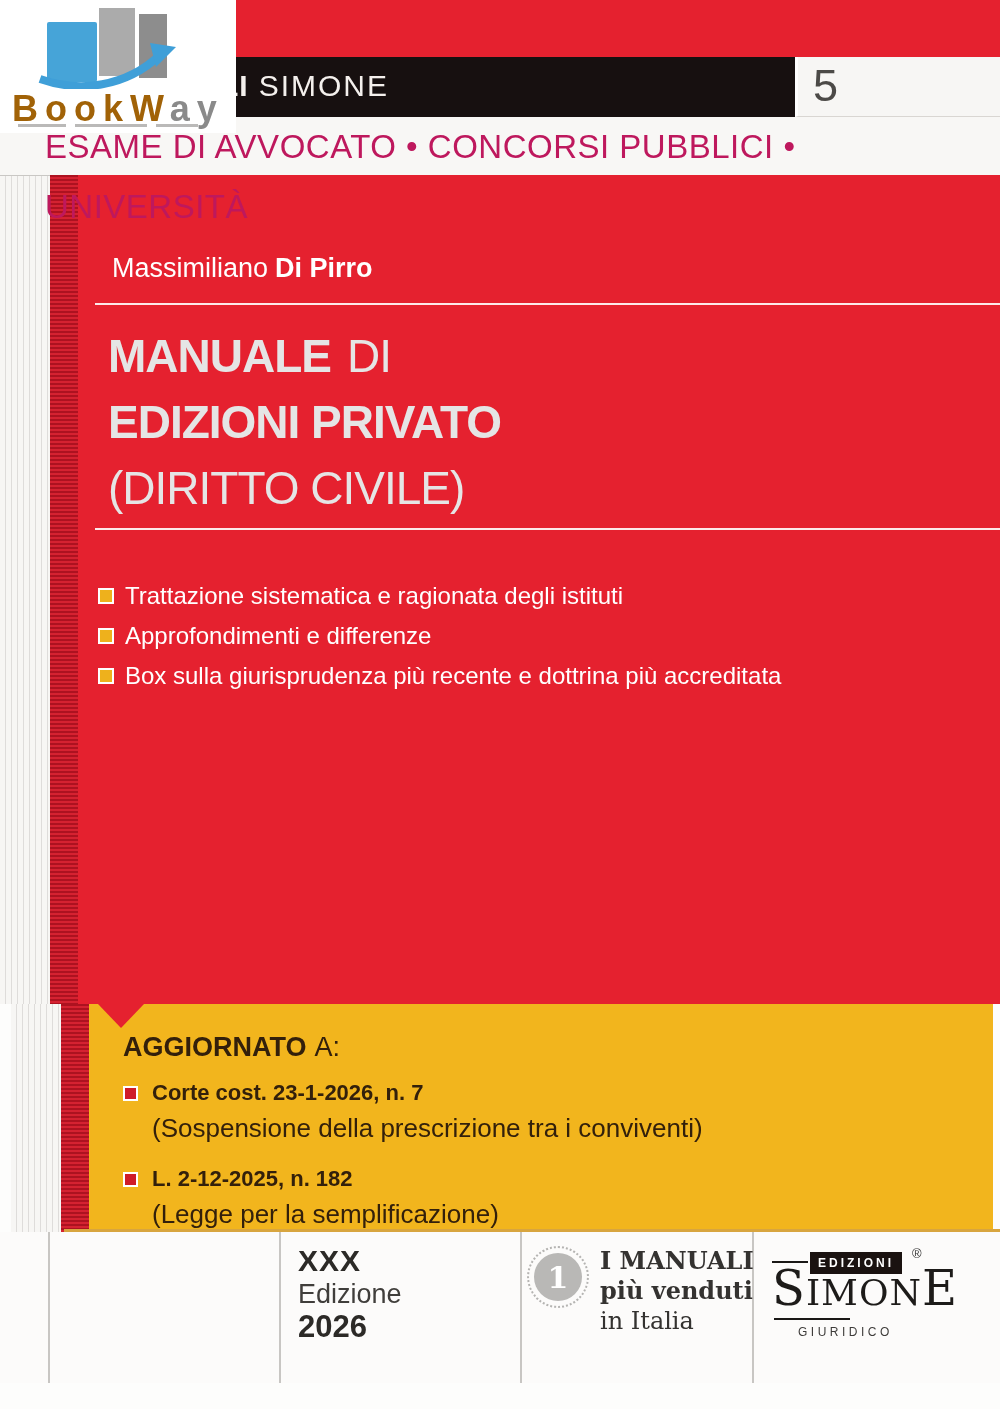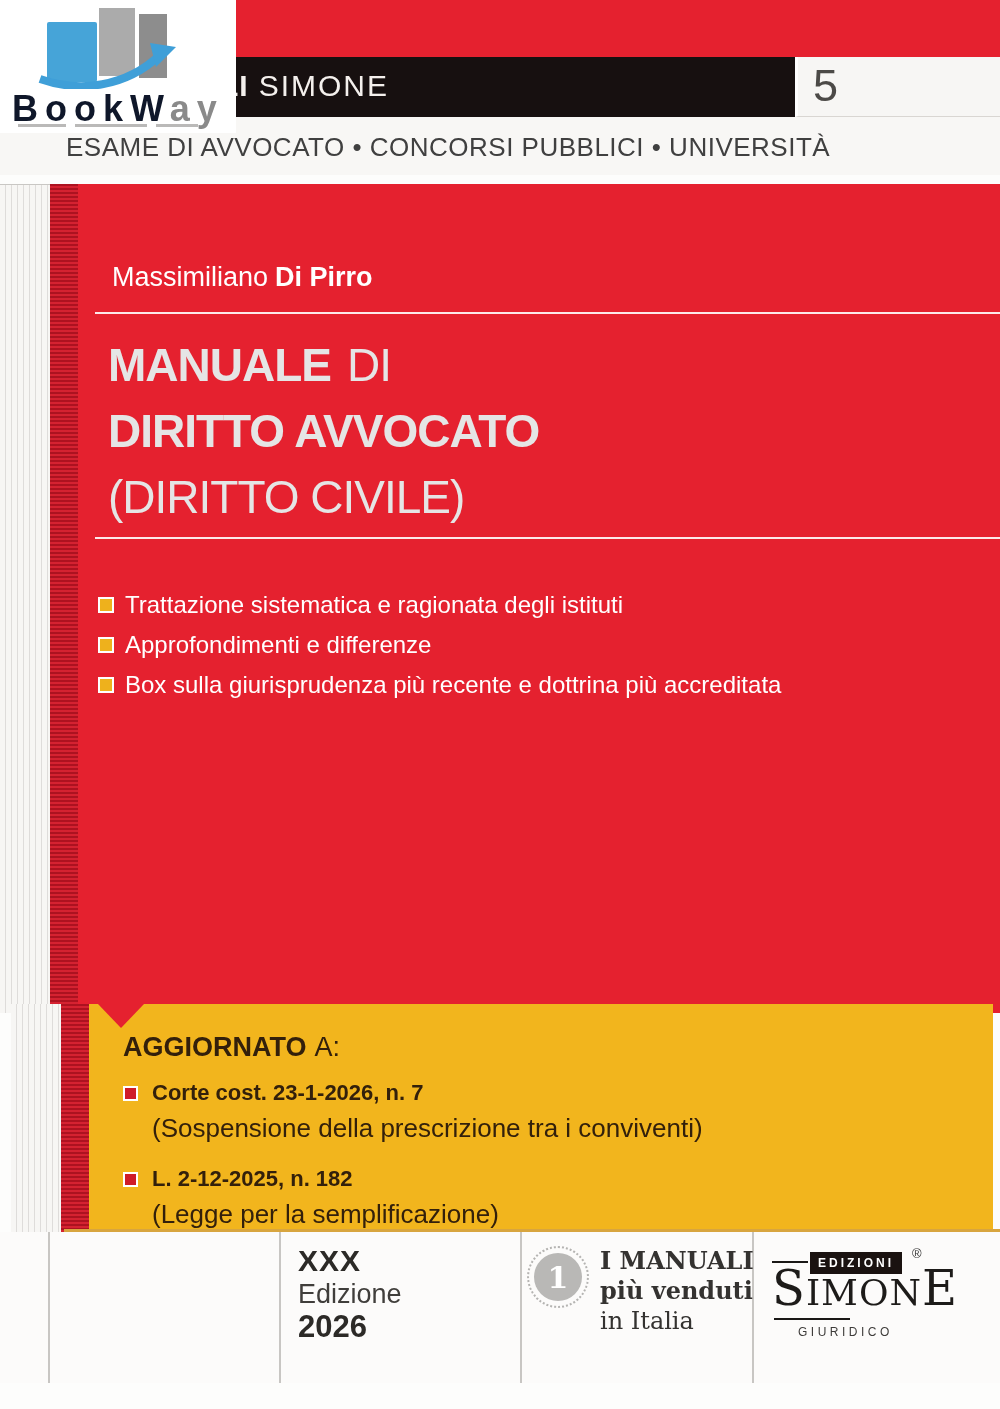--- a/index.html
+++ b/index.html
@@ -10,36 +10,36 @@
   .top-red-band{position:absolute;left:0;top:0;width:1000px;height:57px;background:#e5212f;z-index:1;}
   .series-bar{position:absolute;left:228px;top:57px;width:567px;height:60px;background:#171010;z-index:2;}
   .series-text{position:absolute;left:-8px;top:50%;transform:translateY(-52%);white-space:nowrap;
                color:#f4f0ed;font-size:30px;letter-spacing:1px;}
   .series-text .bold{font-weight:800;}
   .series-text .light{font-weight:300;margin-left:10px;letter-spacing:2px;}
   .number-box{position:absolute;left:795px;top:57px;width:205px;height:60px;background:#f7f6f4;
               border-left:3px solid #fff;border-bottom:1px solid #d9d6d2;box-sizing:border-box;z-index:2;}
   .number-box span{display:block;padding-left:15px;line-height:58px;font-size:45px;color:#4c4a47;}
   .subject-strip{position:absolute;left:0;top:117px;width:1000px;height:58px;background:#f8f7f5;z-index:1;}
-  .subject-strip span{display:block;padding-left:66px;line-height:60px;font-size:26px;color:#404040;letter-spacing:.5px;}
+  .subject-strip span{display:block;padding-left:45px;line-height:60px;font-size:33px;color:#be185d;letter-spacing:.5px;}
 
   
   .bookway{position:absolute;left:0;top:0;width:236px;height:133px;background:#fff;z-index:6;}
   .bookway svg{position:absolute;left:38px;top:5px;}
   .bookway-word{position:absolute;left:12px;top:88px;font-size:36px;font-weight:800;letter-spacing:7px;white-space:nowrap;}
-  .bookway-word .blue{color:#0f172a;}
+  .bookway-word .blue{color:#a16207;}
   .bookway-word .gray{color:#8a8a8a;}
   .bookway-tag{position:absolute;left:18px;top:124px;display:flex;gap:9px;}
   .bookway-tag i{display:block;height:3px;background:#a3a2a0;opacity:.75;}
   .bookway-tag i:nth-child(1){width:48px;}
   .bookway-tag i:nth-child(2){width:72px;}
   .bookway-tag i:nth-child(3){width:42px;}
 
   
-  .cover{position:absolute;left:0;top:184px;width:1000px;height:829px;}
+  .cover{position:absolute;left:0;top:175px;width:1000px;height:829px;}
   .spine{position:absolute;left:0;top:0;width:50px;height:100%;background:#f7f6f4;border-top:1px solid #c9c7c4;box-sizing:border-box;
          background-image:repeating-linear-gradient(90deg,transparent 0 5px,#dedcda 5px 6px);}
   .stripe-band{position:absolute;left:50px;top:0;width:28px;height:100%;
          background:repeating-linear-gradient(180deg,#ad1220 0 2px,#d52231 2px 4px);}
   .red-field{position:absolute;left:78px;top:0;right:0;height:100%;background:#e5212f;}
   .author{position:absolute;left:34px;top:78px;color:#fff;font-size:27px;}
   .author .last{font-weight:700;margin-left:7px;}
   .hr1,.hr2{position:absolute;left:17px;right:0;height:2px;background:rgba(255,255,255,.9);}
   .hr1{top:128px;} .hr2{top:353px;}
   .cover-title{position:absolute;left:30px;top:148px;color:#e5e5e5;font-size:46px;line-height:66px;
@@ -137,21 +137,21 @@
     <div class="stripe-band"></div>
     <div class="red-field">
       <div class="author">
         <span>Massimiliano</span><span class="last">Di Pirro</span>
       </div>
       <div class="hr1"></div>
       <div class="cover-title">
         <div>
           <span class="heavy">MANUALE</span><span class="thin sp">DI</span>
         </div>
-        <div class="heavy">DIRITTO AVVOCATO</div>
+        <div class="heavy">EDIZIONI PRIVATO</div>
         <div class="thin">(DIRITTO CIVILE)</div>
       </div>
       <div class="hr2"></div>
       <ul class="features">
         <li>
           <span class="sq"></span>
           <span>Trattazione sistematica e ragionata degli istituti</span>
         </li>
         <li>
           <span class="sq"></span>

